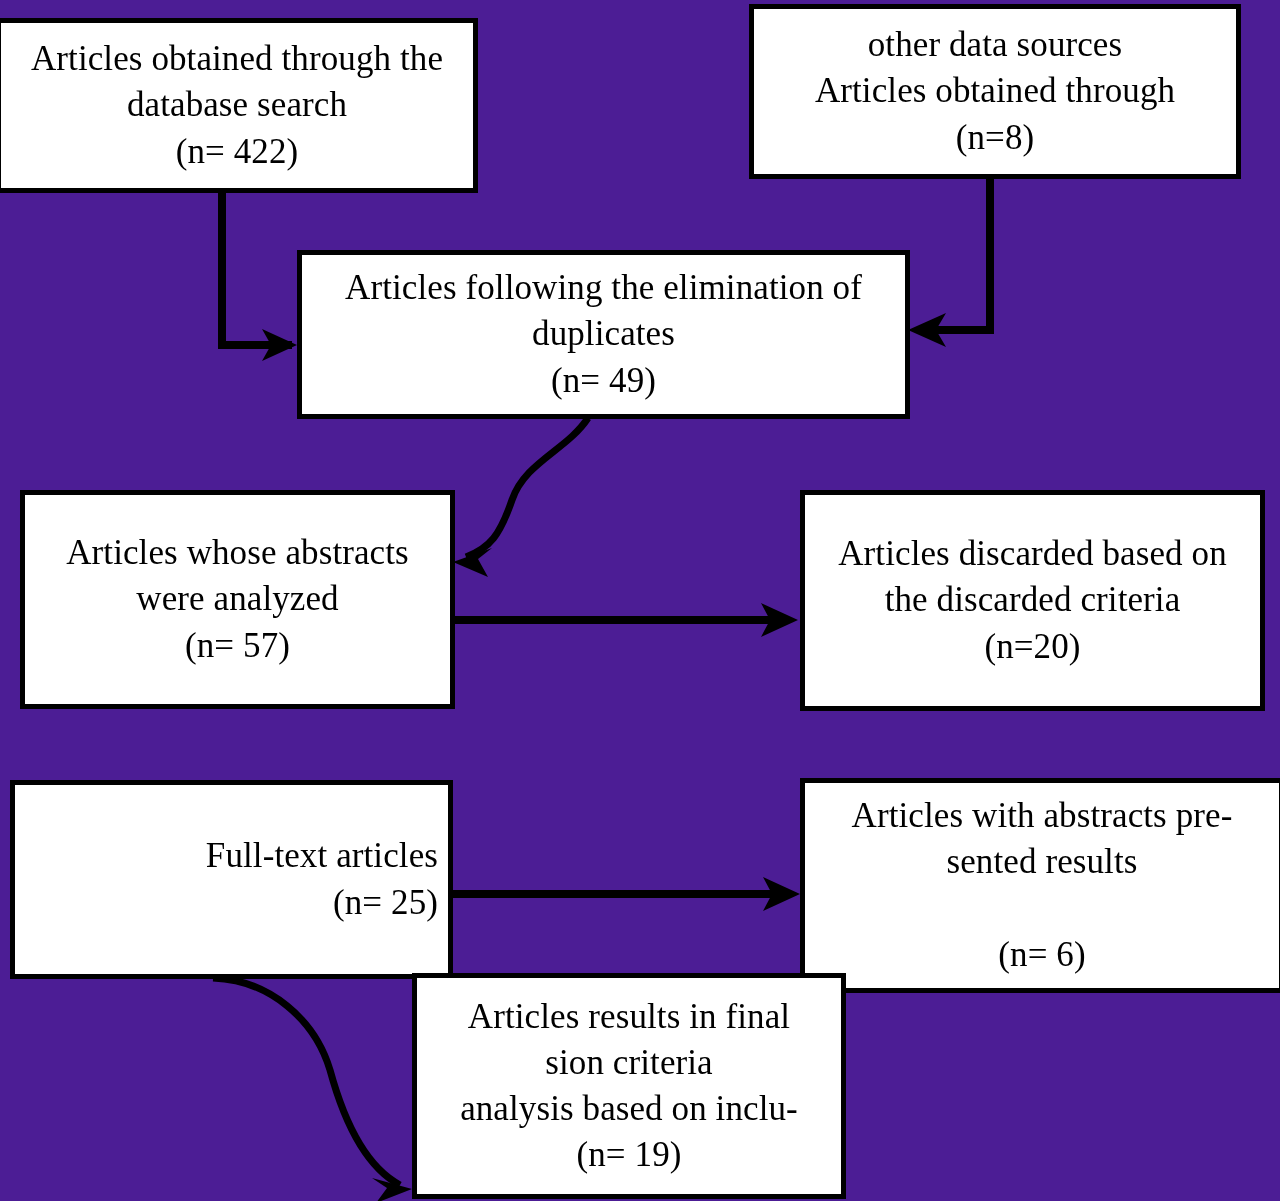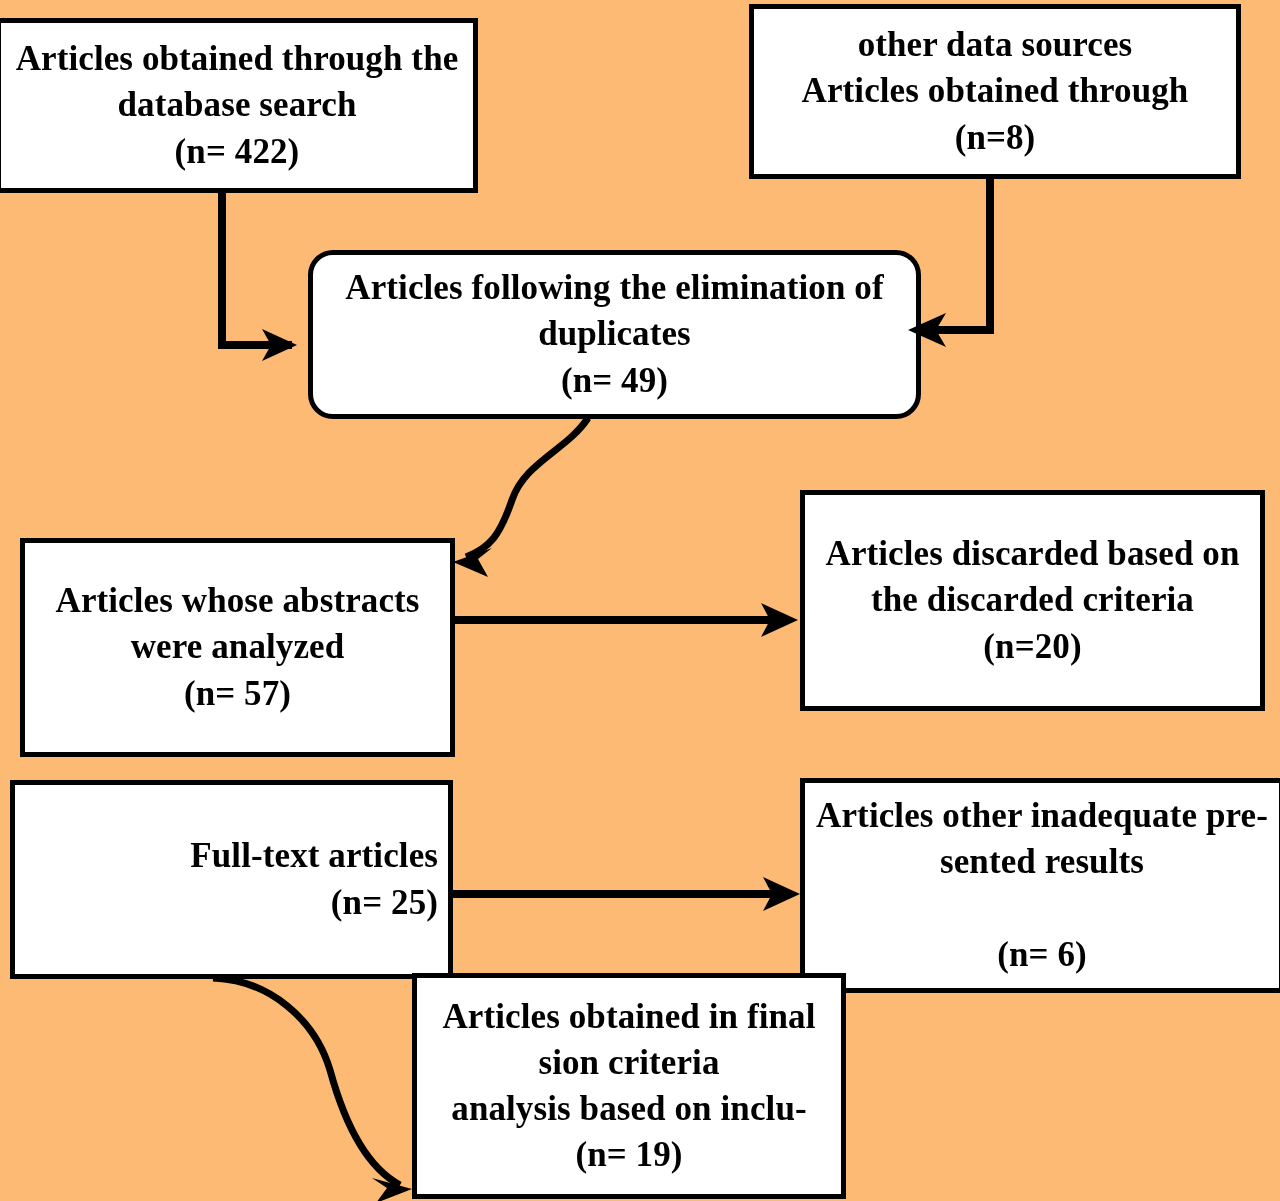--- a/index.html
+++ b/index.html
@@ -4,25 +4,24 @@
 <style>
   html, body {
     margin: 0;
     padding: 0;
     background: #ffffff;
   }
   #canvas {
     position: relative;
     width: 1280px;
     height: 1201px;
-    background: #fdba74;
+    background: #4c1d95;
     overflow: hidden;
     font-family: "Liberation Serif", "DejaVu Serif", serif;
     color: #000000;
-    font-weight: bold;
   }
   .node {
     position: absolute;
     box-sizing: border-box;
     border: 5px solid #000000;
     background: #ffffff;
     display: flex;
     flex-direction: column;
     align-items: center;
     justify-content: center;
@@ -31,22 +30,22 @@
     line-height: 1.32;
     letter-spacing: 0.1px;
     padding: 4px 10px;
   }
   .node .ln { display: block; white-space: pre; }
   .node .spacer { display: block; height: 46px; }
 
   
   #node-db-search      { left: -4px;  top: 18px;   width: 482px;  height: 175px; }
   #node-other-sources  { left: 749px; top: 4px;    width: 492px;  height: 175px; }
-  #node-duplicates     { left: 308px; top: 250px;  width: 613px;  height: 169px; border-radius: 25px; }
-  #node-abstracts      { left: 20px;  top: 490px;  width: 435px;  height: 219px; margin-top: 48px; }
+  #node-duplicates     { left: 297px; top: 250px;  width: 613px;  height: 169px; }
+  #node-abstracts      { left: 20px;  top: 490px;  width: 435px;  height: 219px; }
   #node-discarded      { left: 800px; top: 490px;  width: 465px;  height: 221px; }
   #node-fulltext       { left: 10px;  top: 780px;  width: 443px;  height: 199px; align-items: flex-end; }
   #node-inadequate     { left: 800px; top: 778px;  width: 484px;  height: 215px; }
   #node-final          { left: 412px; top: 973px;  width: 434px;  height: 226px; z-index: 5; }
 
   
   #connectors {
     position: absolute;
     left: 0; top: 0;
     width: 1280px; height: 1201px;
@@ -126,28 +125,28 @@
     <span class="ln">the discarded criteria</span>
     <span class="ln">(n=20)</span>
   </div>
 
   <div class="node" id="node-fulltext">
     <span class="ln">Full-text articles</span>
     <span class="ln">(n= 25)</span>
   </div>
 
   <div class="node" id="node-inadequate">
-    <span class="ln">Articles other inadequate pre-</span>
+    <span class="ln">Articles with abstracts pre-</span>
     <span class="ln">sented results</span>
     <span class="spacer"></span>
     <span class="ln">(n= 6)</span>
   </div>
 
   <div class="node" id="node-final">
-    <span class="ln">Articles obtained in final</span>
+    <span class="ln">Articles results in final</span>
     <span class="ln">sion criteria</span>
     <span class="ln">analysis based on inclu-</span>
     <span class="ln">(n= 19)</span>
   </div>
 
   <svg id="connectors-top" class="top-layer" style="position:absolute;left:0;top:0;width:1280px;height:1201px;pointer-events:none;z-index:8;" viewBox="0 0 1280 1201" width="1280" height="1201" aria-hidden="true">
     <g>
       <path class="edge edge-thin" d="M 213 978 C 270 980, 315 1020, 330 1070 C 345 1125, 368 1168, 400 1185"></path>
       <polygon class="head" points="412,1189 372,1178 387,1188 376,1203"></polygon>
     </g>

